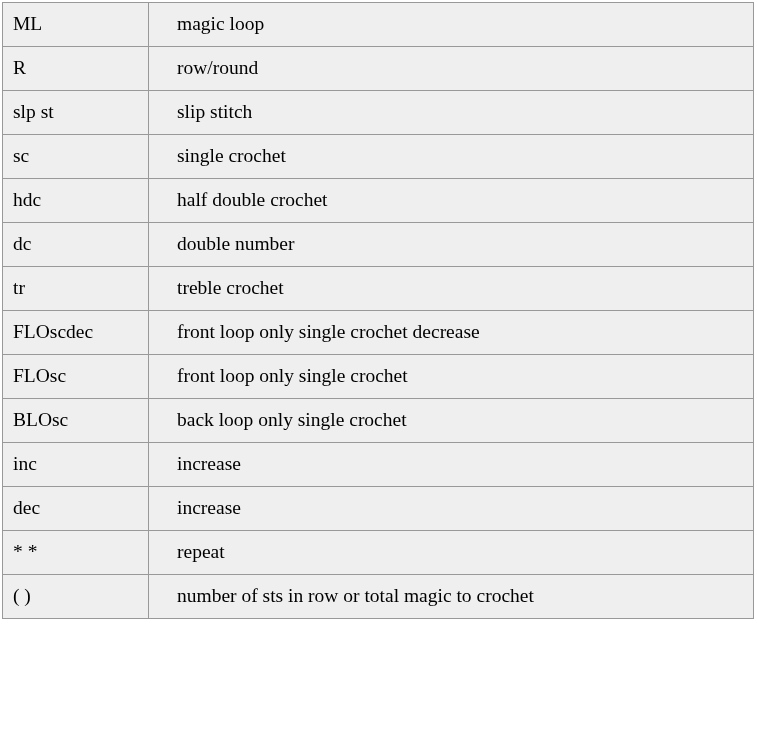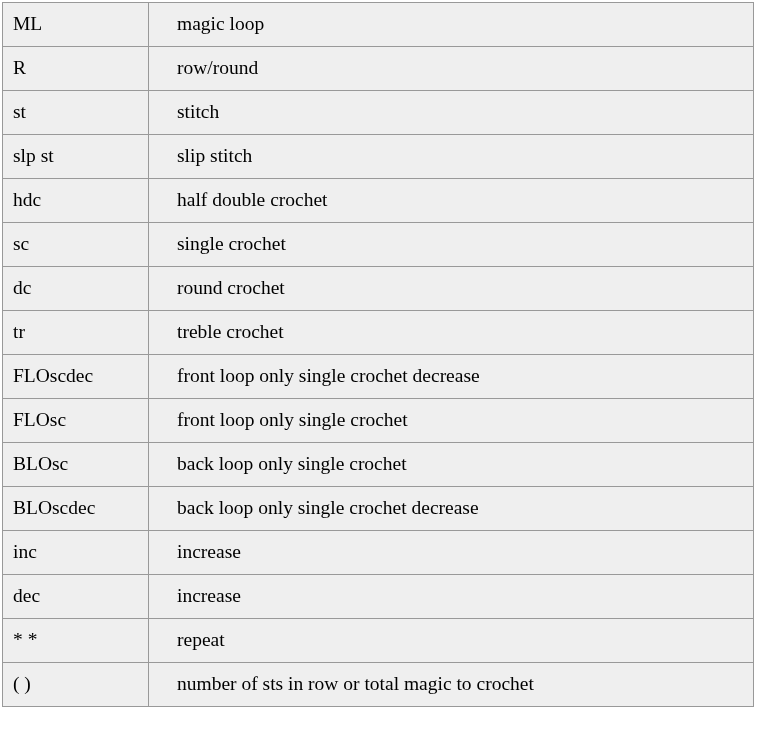--- a/index.html
+++ b/index.html
@@ -49,58 +49,50 @@
   <tbody>
       <tr>
         <td class="abbr">ML</td>
         <td class="def">magic loop</td>
       </tr>
       <tr>
         <td class="abbr">R</td>
         <td class="def">row/round</td>
       </tr>
       <tr>
-        <td class="abbr">st</td>
-        <td class="def">stitch</td>
+        <td class="abbr">slp st</td>
+        <td class="def">slip stitch</td>
       </tr>
       <tr>
-        <td class="abbr">slp st</td>
-        <td class="def">slip stitch</td>
+        <td class="abbr">sc</td>
+        <td class="def">single crochet</td>
       </tr>
       <tr>
         <td class="abbr">hdc</td>
         <td class="def">half double crochet</td>
       </tr>
       <tr>
-        <td class="abbr">sc</td>
-        <td class="def">single crochet</td>
-      </tr>
-      <tr>
         <td class="abbr">dc</td>
-        <td class="def">round crochet</td>
+        <td class="def">double number</td>
       </tr>
       <tr>
         <td class="abbr">tr</td>
         <td class="def">treble crochet</td>
       </tr>
       <tr>
         <td class="abbr">FLOscdec</td>
         <td class="def">front loop only single crochet decrease</td>
       </tr>
       <tr>
         <td class="abbr">FLOsc</td>
         <td class="def">front loop only single crochet</td>
       </tr>
       <tr>
         <td class="abbr">BLOsc</td>
         <td class="def">back loop only single crochet</td>
-      </tr>
-      <tr>
-        <td class="abbr">BLOscdec</td>
-        <td class="def">back loop only single crochet decrease</td>
       </tr>
       <tr>
         <td class="abbr">inc</td>
         <td class="def">increase</td>
       </tr>
       <tr>
         <td class="abbr">dec</td>
         <td class="def">increase</td>
       </tr>
       <tr>

